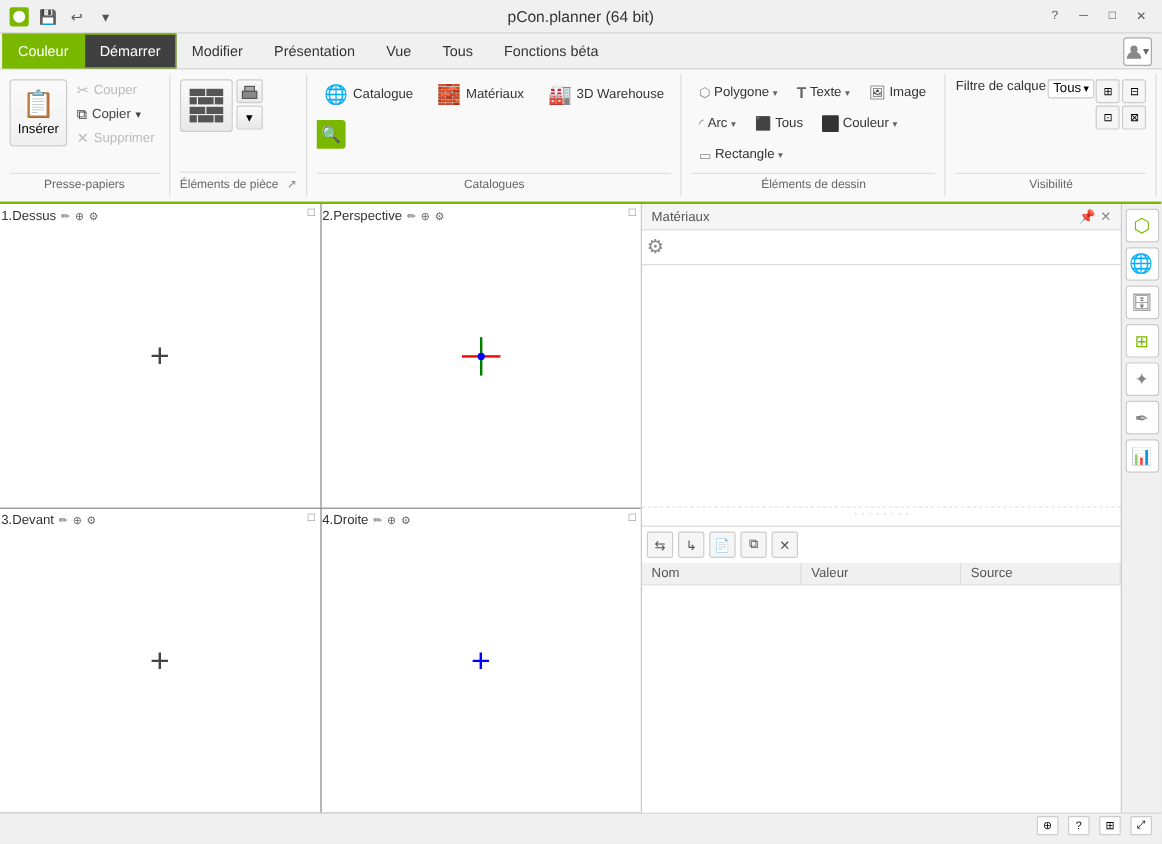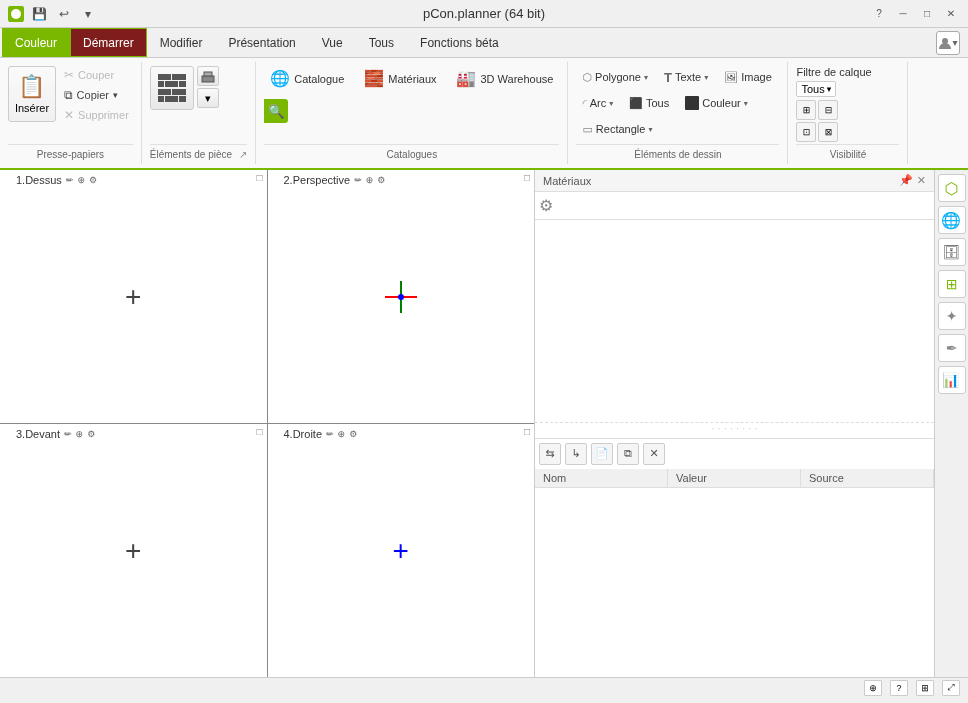--- a/index.html
+++ b/index.html
@@ -220,21 +220,21 @@
       background: #888;
     }
     .viewport {
       background: white;
       position: relative;
       overflow: hidden;
     }
     .viewport-header {
       position: absolute;
       top: 4px;
-      left: 16px;
+      left: 1px;
       right: 4px;
       display: flex;
       align-items: center;
       gap: 4px;
       font-size: 11px;
       color: #333;
       z-index: 2;
     }
     .viewport-title { font-weight: 500; }
     .viewport-icon { font-size: 9px; cursor: pointer; color: #666; }
@@ -420,21 +420,21 @@
   <div class="title-bar-right">
     <button class="win-btn">?</button>
     <button class="win-btn">─</button>
     <button class="win-btn">□</button>
     <button class="win-btn close">✕</button>
   </div>
 </div>
 
 <div class="menu-bar">
   <div class="menu-item active">Couleur</div>
-  <div class="menu-item active" style="background:#7f1d1d;color:white;">Démarrer</div>
+  <div class="menu-item active" style="background:#404040;color:white;">Démarrer</div>
   <div class="menu-item">Modifier</div>
   <div class="menu-item">Présentation</div>
   <div class="menu-item">Vue</div>
   <div class="menu-item">Tous</div>
   <div class="menu-item">Fonctions béta</div>
   <div class="menu-right">
     <div class="user-icon">
       <svg width="14" height="14" viewBox="0 0 14 14">
           <circle cx="7" cy="5" r="3" fill="#888"></circle>
           <path d="M1 13c0-3.3 2.7-6 6-6s6 2.7 6 6" fill="#888"></path>
@@ -579,21 +579,21 @@
           <span style="color:#888;">▭</span>
           <span>Rectangle</span>
           <span class="draw-dropdown-arrow">▾</span>
         </button>
       </div>
     </div>
     <div class="ribbon-group-label">Éléments de dessin</div>
   </div>
 
   <div class="ribbon-group vis-group">
-    <div class="ribbon-group-content" style="flex-direction:column; align-items:flex-start; gap:1px;">
+    <div class="ribbon-group-content" style="flex-direction:row; align-items:flex-start; gap:1px;">
       <div class="vis-row">
         <span class="vis-label">Filtre de calque</span>
       </div>
       <div class="vis-row">
         <div class="vis-dropdown">
           <span>Tous</span>
           <span style="font-size:9px;">▾</span>
         </div>
       </div>
       <div class="vis-grid">

